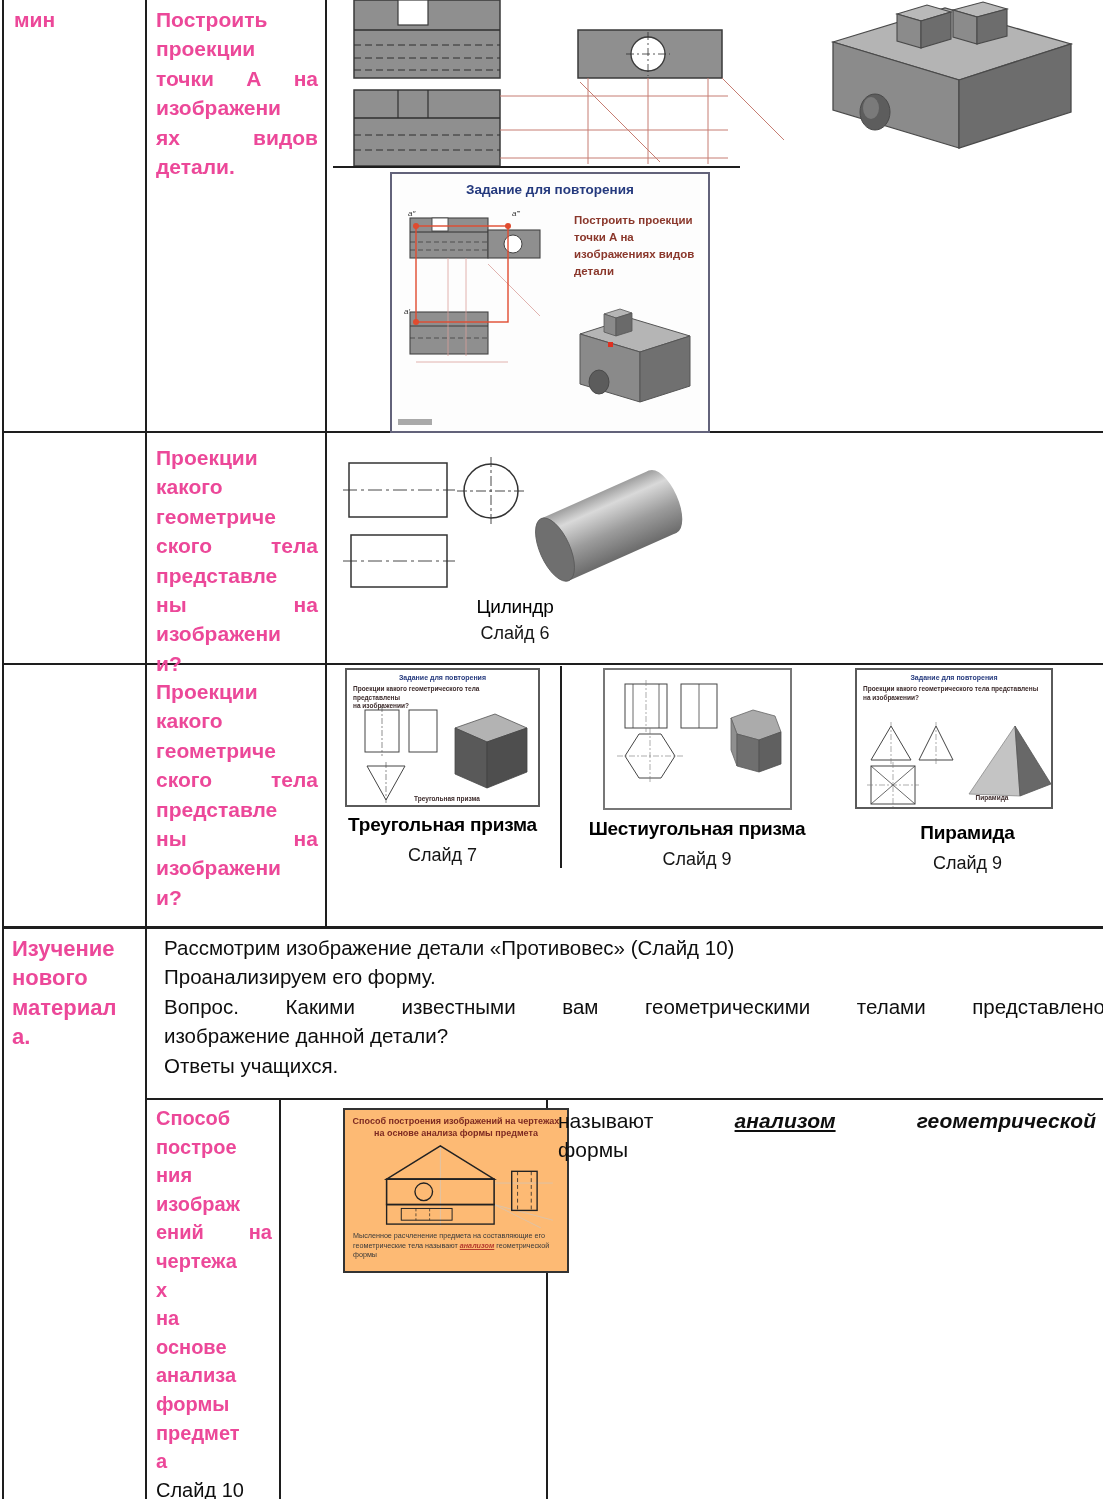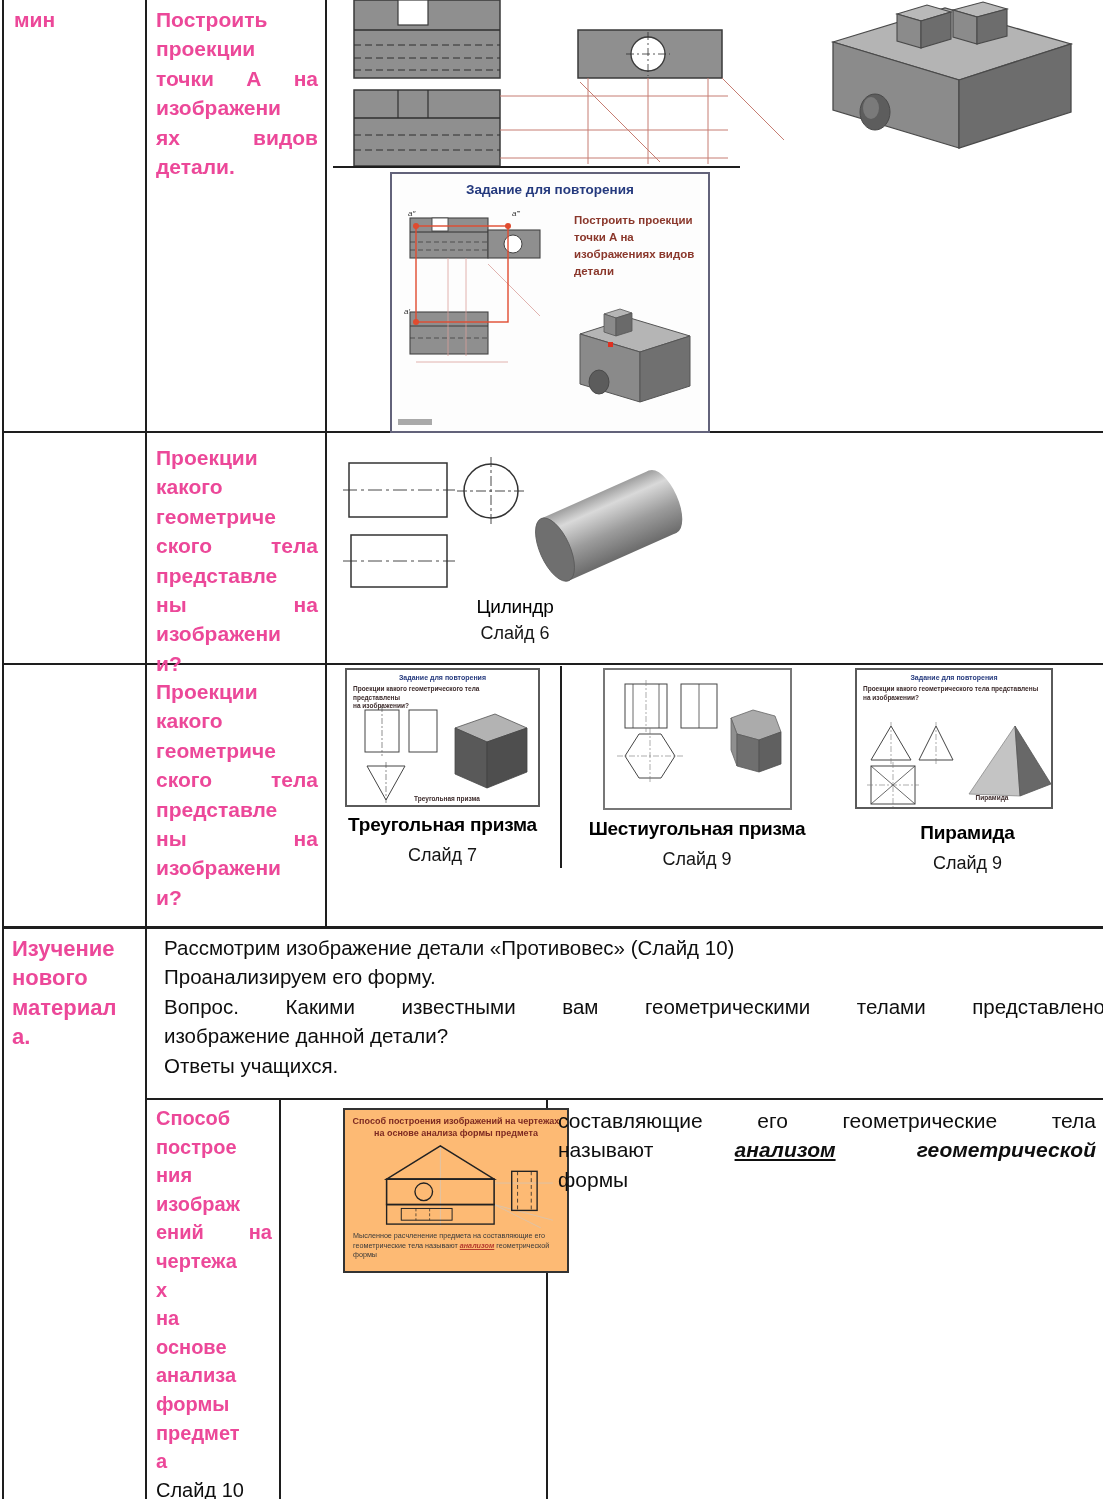--- a/index.html
+++ b/index.html
@@ -320,21 +320,20 @@
       <line x1="84" y1="68" x2="84" y2="80" stroke="#222" stroke-width="0.7" stroke-dasharray="3 2"></line>
     </svg>
     <div class="abs" style="left:8px;top:121px;width:210px;font-size:7.2px;color:#3a3a3a;line-height:9.6px;">
       <div>Мысленное расчленение предмета на составляющие его</div>
       <div><span>геометрические тела называют</span> <span style="color:#b3372b;font-weight:700;font-style:italic;text-decoration:underline;">анализом</span> <span>геометрической</span></div>
       <div>формы</div>
     </div>
   </div>
 
   <div class="abs" style="left:558px;top:1106px;width:538px;">
-    <div class="regtxt jl" style="font-size:21px;">составляющие его геометрические тела</div>
     <div class="regtxt flexj" style="font-size:21px;">
       <span>называют</span>
       <span class="biu">анализом</span>
       <span class="bi">геометрической</span>
     </div>
     <div class="regtxt" style="font-size:21px;">формы</div>
   </div>
 
 </div>
 

